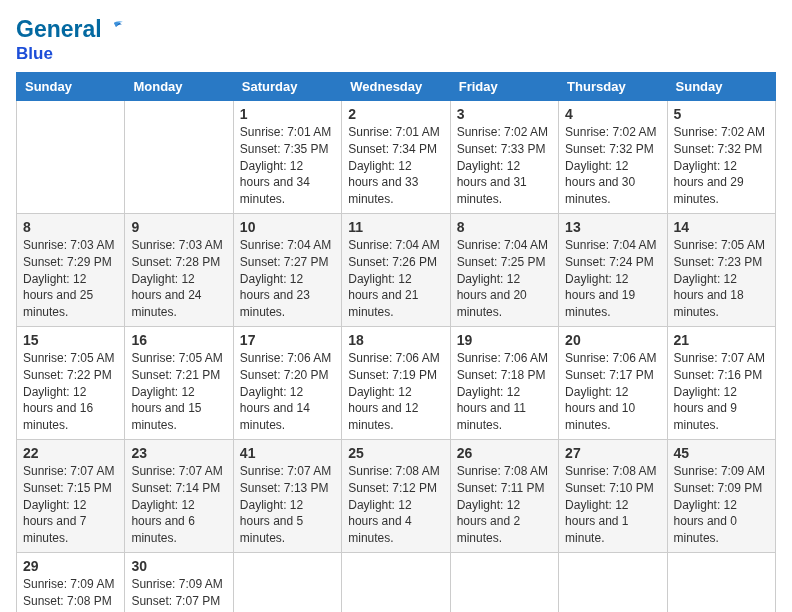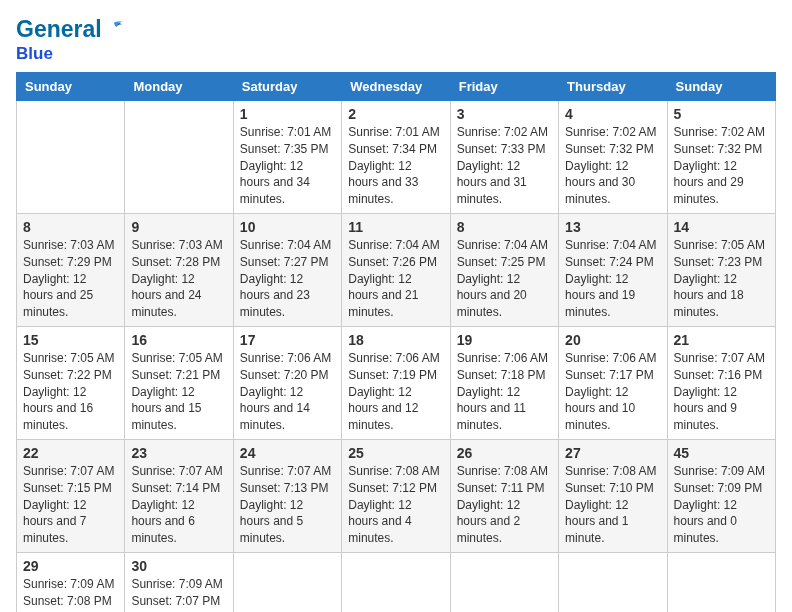--- a/index.html
+++ b/index.html
@@ -202,21 +202,21 @@
       <tr>
         <td>
           <span class="day-num">22</span>
         <div class="day-info">Sunrise: 7:07 AM<br>Sunset: 7:15 PM<br>Daylight: 12 hours and 7 minutes.</div>
         </td>
         <td>
           <span class="day-num">23</span>
         <div class="day-info">Sunrise: 7:07 AM<br>Sunset: 7:14 PM<br>Daylight: 12 hours and 6 minutes.</div>
         </td>
         <td>
-          <span class="day-num">24</span>
+          <span class="day-num">41</span>
         <div class="day-info">Sunrise: 7:07 AM<br>Sunset: 7:13 PM<br>Daylight: 12 hours and 5 minutes.</div>
         </td>
         <td>
           <span class="day-num">25</span>
         <div class="day-info">Sunrise: 7:08 AM<br>Sunset: 7:12 PM<br>Daylight: 12 hours and 4 minutes.</div>
         </td>
         <td>
           <span class="day-num">26</span>
         <div class="day-info">Sunrise: 7:08 AM<br>Sunset: 7:11 PM<br>Daylight: 12 hours and 2 minutes.</div>
         </td>

